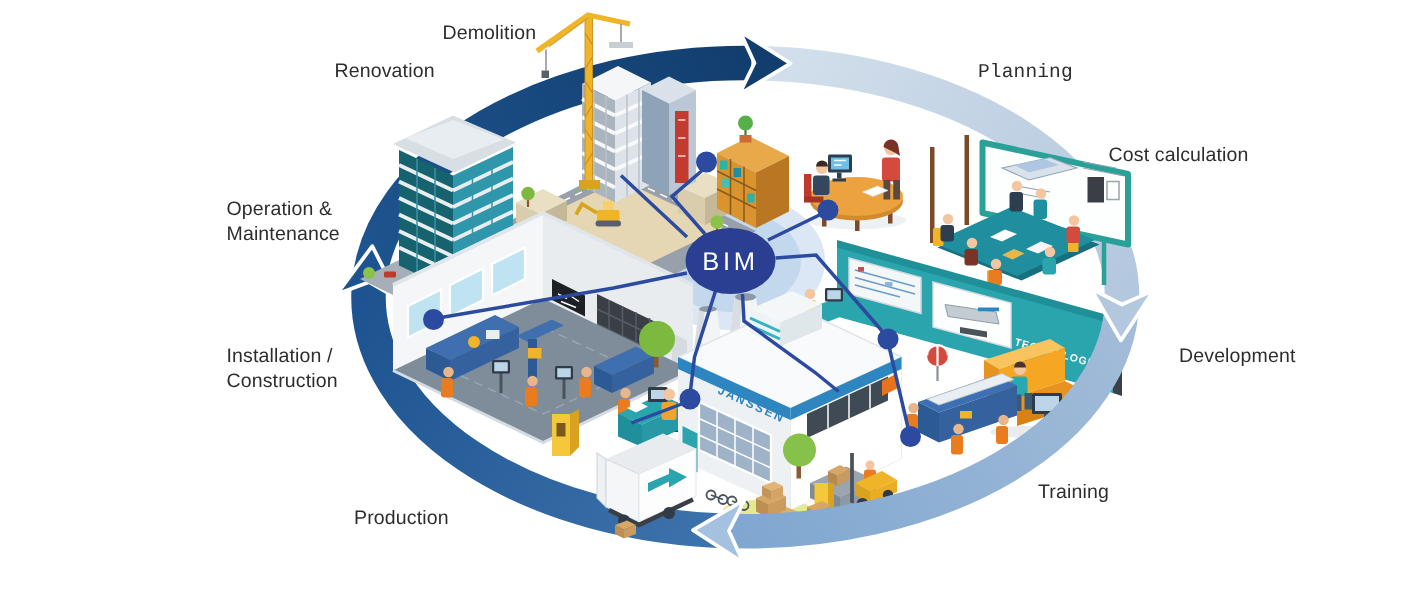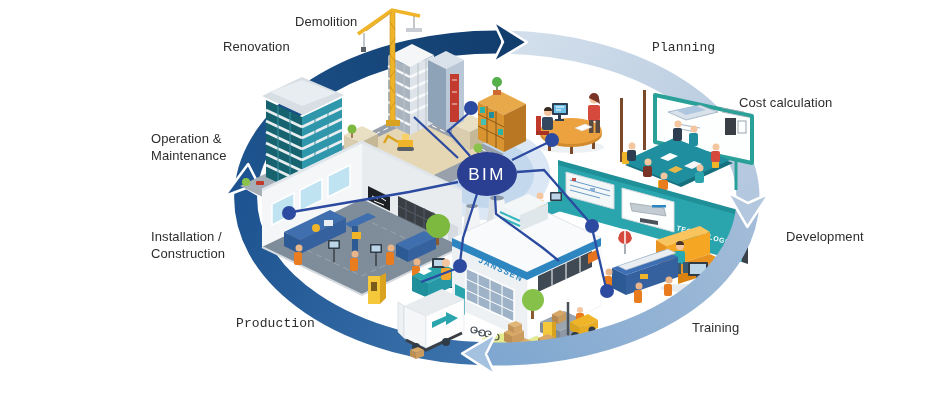--- a/index.html
+++ b/index.html
@@ -9,21 +9,21 @@
   .stage-label{position:absolute;font-size:13px;color:#2d2d2d;line-height:1.3;
                white-space:pre-line;letter-spacing:0.1px;}
   .lbl-demolition{left:295px;top:14px;}
   .lbl-technical-advice{left:489px;top:2px;}
   .lbl-renovation{left:223px;top:39px;}
   .lbl-planning{left:652px;top:40px;font-family:Liberation Mono, monospace;}
   .lbl-cost-calculation{left:739px;top:95px;}
   .lbl-operation-maintenance{left:151px;top:131px;}
   .lbl-installation-construction{left:151px;top:229px;}
   .lbl-development{left:786px;top:229px;}
-  .lbl-production{left:236px;top:316px;font-family:Liberation Mono, monospace;}
+  .lbl-production{left:236px;top:337px;}
   .lbl-training{left:692px;top:320px;text-align:center;}
   .lbl-purchasing-logistics{left:437px;top:382px;}
 </style>
 </head>
 <body>
 
 <div id="stage">
 
 <svg id="scene" width="940" height="400" viewBox="0 0 940 400">
   <defs>

